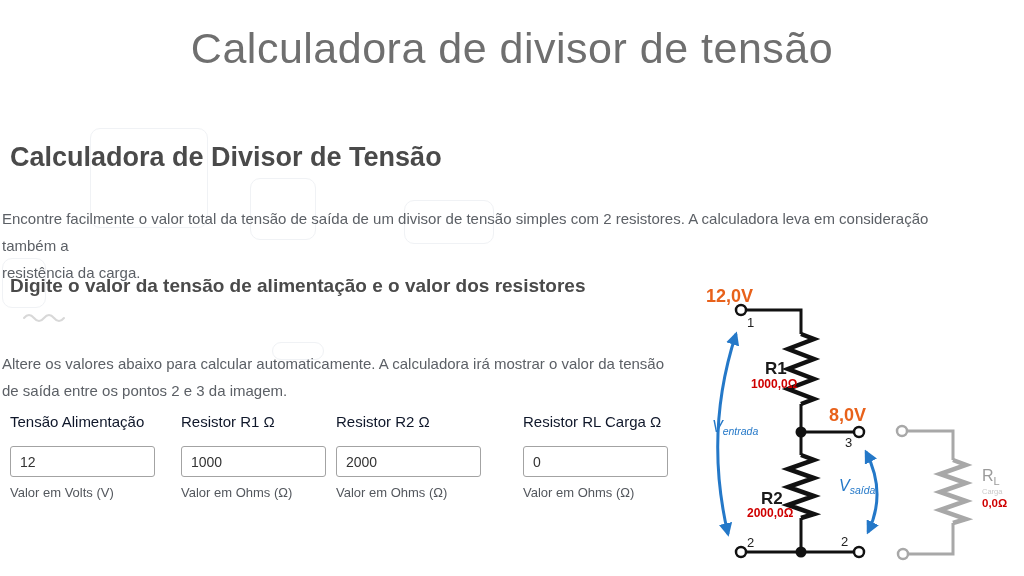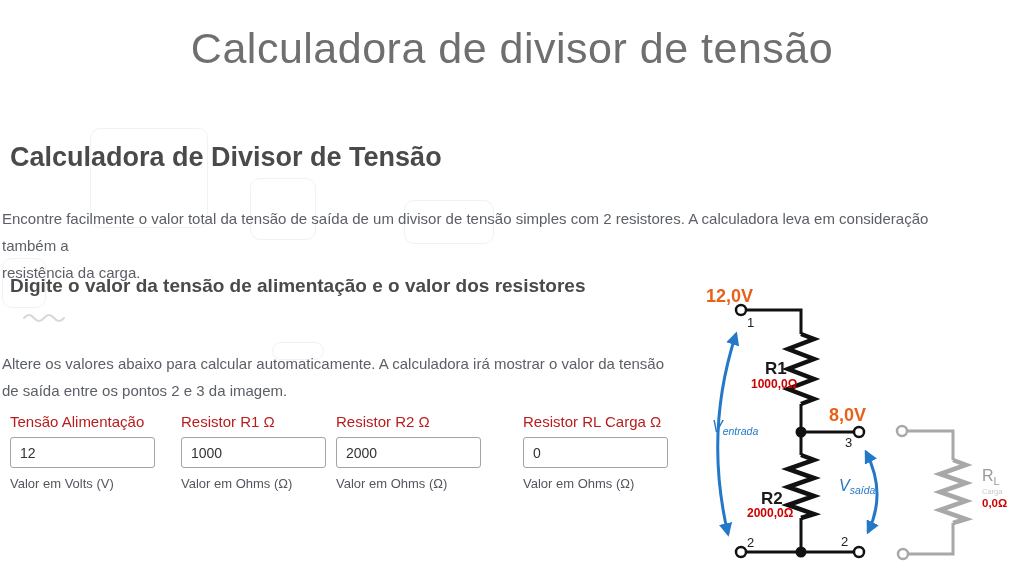--- a/index.html
+++ b/index.html
@@ -58,22 +58,22 @@
     font-size: 19px;
     font-weight: 700;
     color: #4a4a4a;
     z-index: 1;
   }
   .squiggle { position: absolute; top: 310px; left: 22px; z-index: 1; }
   .form-field { position: absolute; top: 413px; width: 150px; z-index: 2; }
   .form-field .field-label {
     display: block;
     font-size: 15px;
-    color: #b91c1c;
-    margin-bottom: 7px;
+    color: #0f172a;
+    margin-bottom: 16px;
     white-space: nowrap;
   }
   .form-field input {
     width: 145px;
     height: 31px;
     border: 1px solid #a3a3a3;
     border-radius: 3px;
     padding: 4px 9px;
     font-size: 14px;
     color: #333333;

